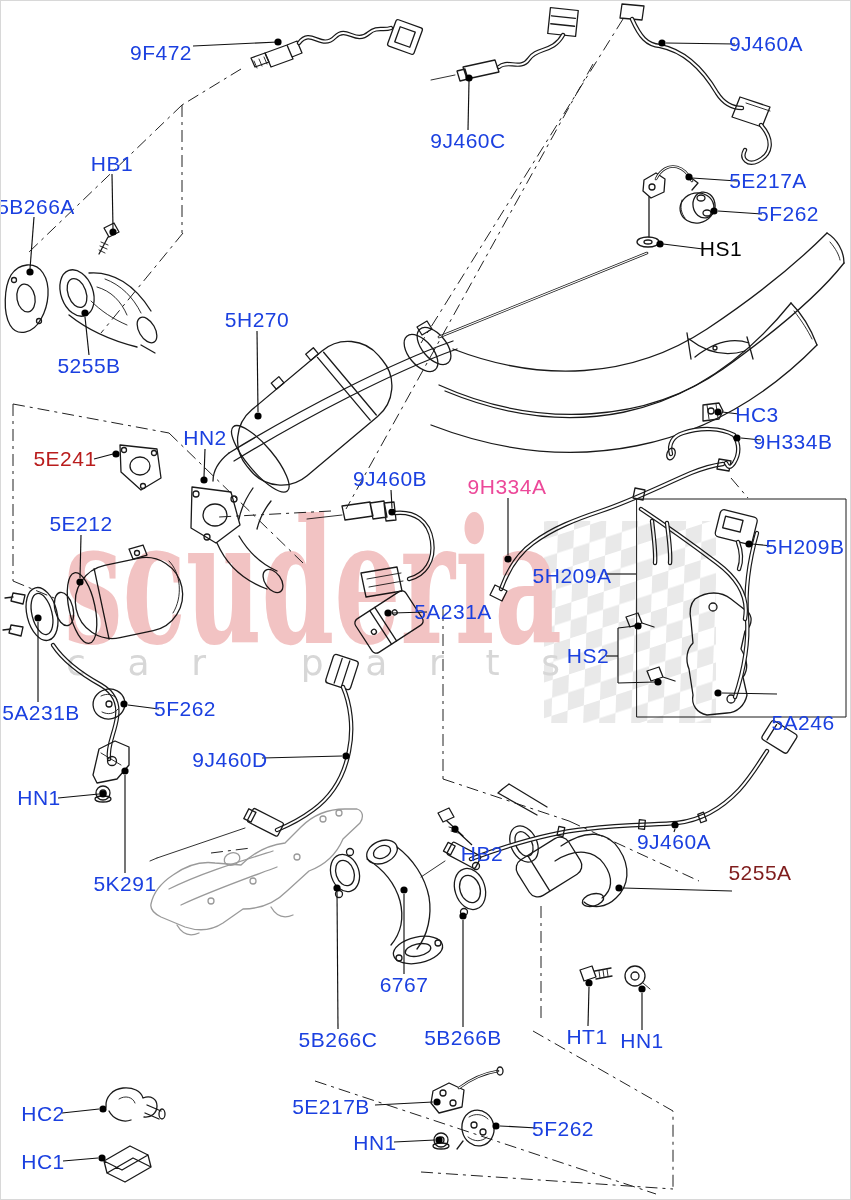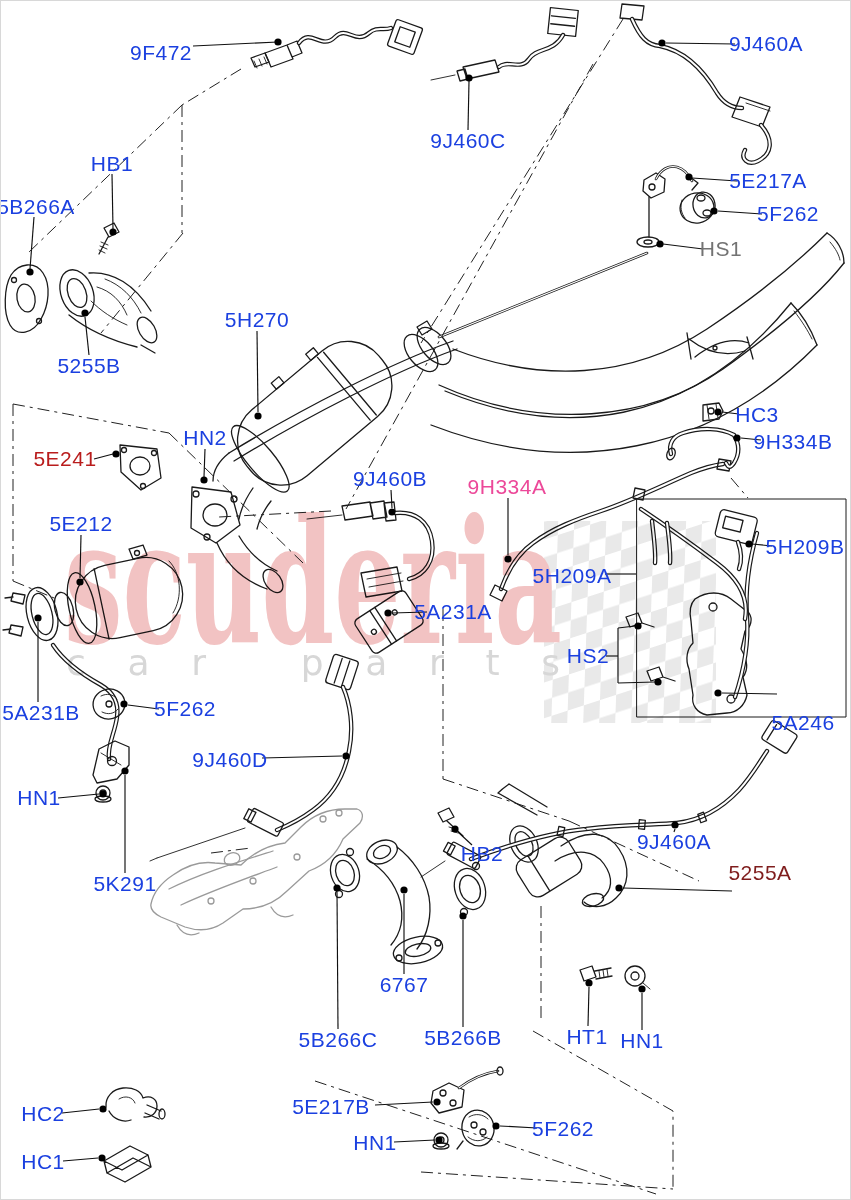--- a/index.html
+++ b/index.html
@@ -495,21 +495,21 @@
     </svg>
 
   <div id="label-layer">
       <div class="part-label" style="left: 160px; top: 45px; color: rgb(27, 64, 224); margin-top: 7px;">9F472</div>
       <div class="part-label" style="left: 111px; top: 163px; color: rgb(27, 64, 224);">HB1</div>
       <div class="part-label" style="left: 35px; top: 206px; color: rgb(27, 64, 224);">5B266A</div>
       <div class="part-label" style="left: 467px; top: 140px; color: rgb(27, 64, 224);">9J460C</div>
       <div class="part-label" style="left: 765px; top: 43px; color: rgb(27, 64, 224);">9J460A</div>
       <div class="part-label" style="left: 767px; top: 180px; color: rgb(27, 64, 224);">5E217A</div>
       <div class="part-label" style="left: 787px; top: 213px; color: rgb(27, 64, 224);">5F262</div>
-      <div class="part-label" style="left: 720px; top: 248px; color: #737373;">HS1</div>
+      <div class="part-label" style="left: 720px; top: 248px; color: #000000;">HS1</div>
       <div class="part-label" style="left: 88px; top: 365px; color: rgb(27, 64, 224);">5255B</div>
       <div class="part-label" style="left: 256px; top: 319px; color: rgb(27, 64, 224);">5H270</div>
       <div class="part-label" style="left: 204px; top: 437px; color: rgb(27, 64, 224);">HN2</div>
       <div class="part-label" style="left: 64px; top: 458px; color: #b91c1c;">5E241</div>
       <div class="part-label" style="left: 389px; top: 478px; color: rgb(27, 64, 224);">9J460B</div>
       <div class="part-label" style="left: 80px; top: 523px; color: rgb(27, 64, 224);">5E212</div>
       <div class="part-label" style="left: 756px; top: 414px; color: rgb(27, 64, 224);">HC3</div>
       <div class="part-label" style="left: 792px; top: 441px; color: rgb(27, 64, 224);">9H334B</div>
       <div class="part-label" style="left: 506px; top: 486px; color: #ec4899;">9H334A</div>
       <div class="part-label" style="left: 571px; top: 575px; color: rgb(27, 64, 224);">5H209A</div>

